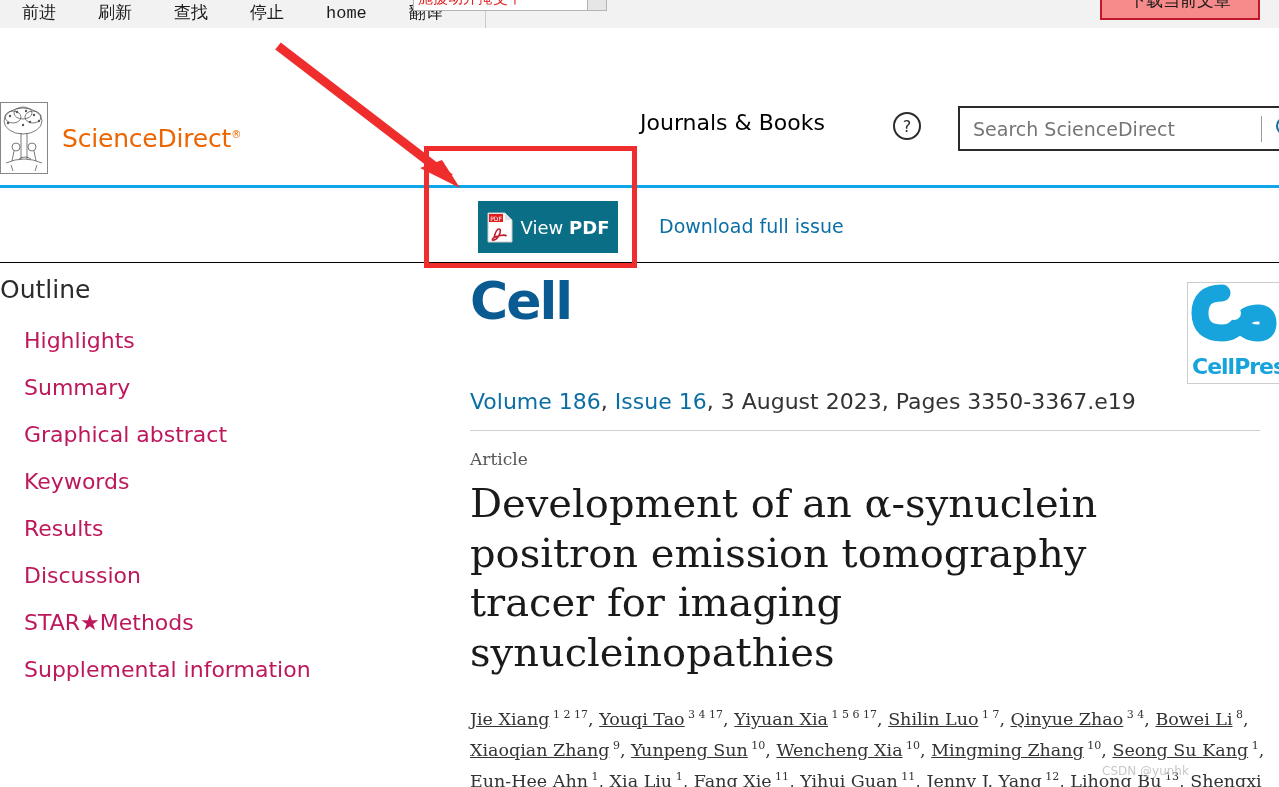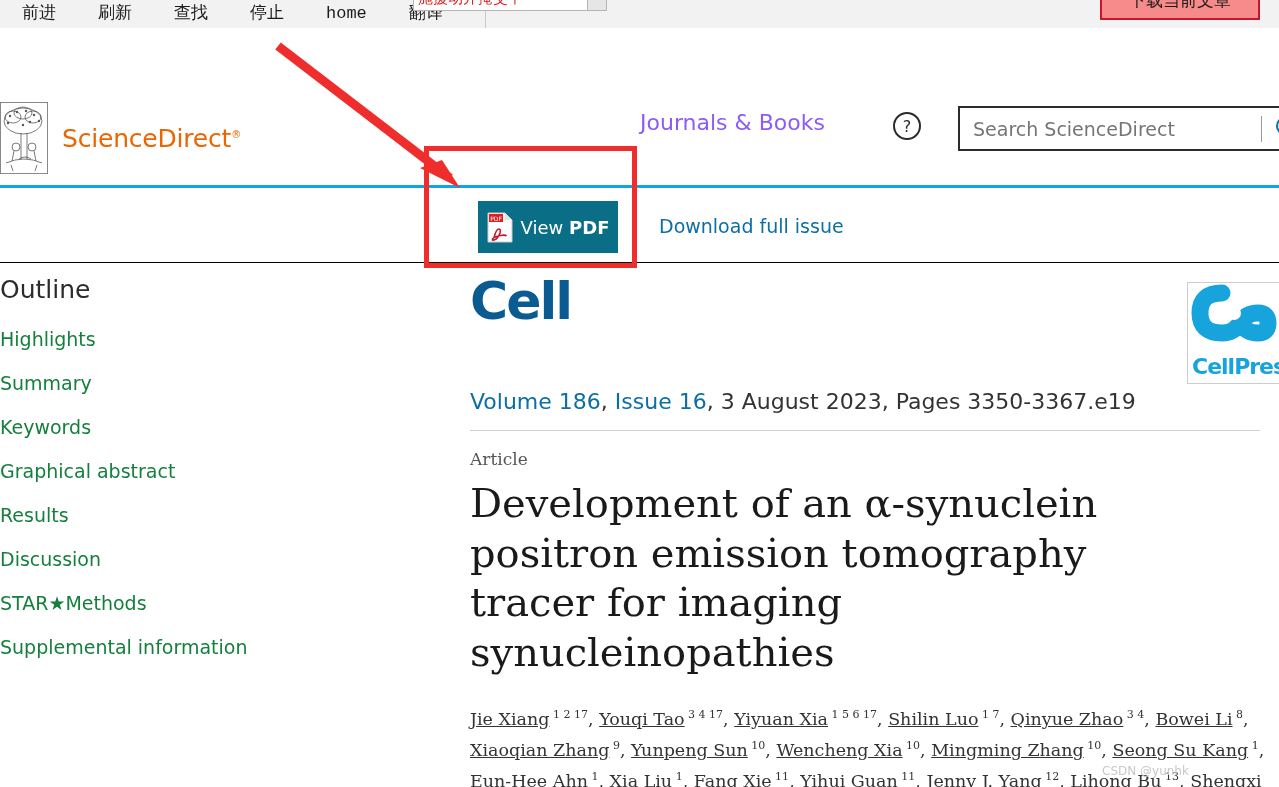--- a/index.html
+++ b/index.html
@@ -71,21 +71,21 @@
   }
   .sd-tree svg { display:block; }
   .sd-wordmark {
     margin-left:14px;
     color:#eb6500; font-size:25px; letter-spacing:-0.2px;
     font-family:"DejaVu Sans", sans-serif;
   }
   .sd-wordmark sup { font-size:10px; vertical-align:super; }
   .sd-journals {
     position:absolute; left:640px; top:20px;
-    font-size:22px; color:#8b5cf6;
+    font-size:22px; color:#000000;
     font-family:"DejaVu Sans", sans-serif;
     cursor:pointer;
   }
   .sd-help {
     position:absolute; left:893px; top:22px;
     width:28px; height:28px; border:2px solid #2b2b2b; border-radius:50%;
     display:flex; align-items:center; justify-content:center;
     font-size:16px; color:#2b2b2b; cursor:pointer;
     font-family:"DejaVu Sans", sans-serif;
   }
@@ -129,24 +129,25 @@
 
   
   .outline {
     position:absolute; left:0; top:275px; width:440px;
   }
   .outline-title {
     font-size:25px; color:#2b2b2b; margin:0 0 24px 0;
     font-family:"DejaVu Sans", sans-serif;
   }
   .outline-item {
-    display:block; color:#15803d; font-size:19px;
+    display:block; color:#be185d; font-size:22px;
     margin-bottom:22px; cursor:pointer;
     font-family:"DejaVu Sans", sans-serif;
     white-space:nowrap;
+    padding-left:24px;
   }
 
   
   .article { position:absolute; left:470px; top:275px; width:809px; }
   .cell-logo {
     font-family:"DejaVu Sans", sans-serif;
     font-size:52px; font-weight:bold; color:#0b5b93;
     letter-spacing:-2px; line-height:1;
   }
   .cellpress-box {
@@ -284,22 +285,22 @@
       </span>
       <span class="view-pdf-label"><span>View </span><b>PDF</b></span>
     </div>
     <div class="download-issue">Download full issue</div>
   </div>
 
   <div class="outline">
     <div class="outline-title">Outline</div>
     <span class="outline-item">Highlights</span>
     <span class="outline-item">Summary</span>
+    <span class="outline-item">Graphical abstract</span>
     <span class="outline-item">Keywords</span>
-    <span class="outline-item">Graphical abstract</span>
     <span class="outline-item">Results</span>
     <span class="outline-item">Discussion</span>
     <span class="outline-item">STAR★Methods</span>
     <span class="outline-item">Supplemental information</span>
   </div>
 
   <div class="article">
     <div class="cell-logo">Cell</div>
 
     <div class="vol-line">

